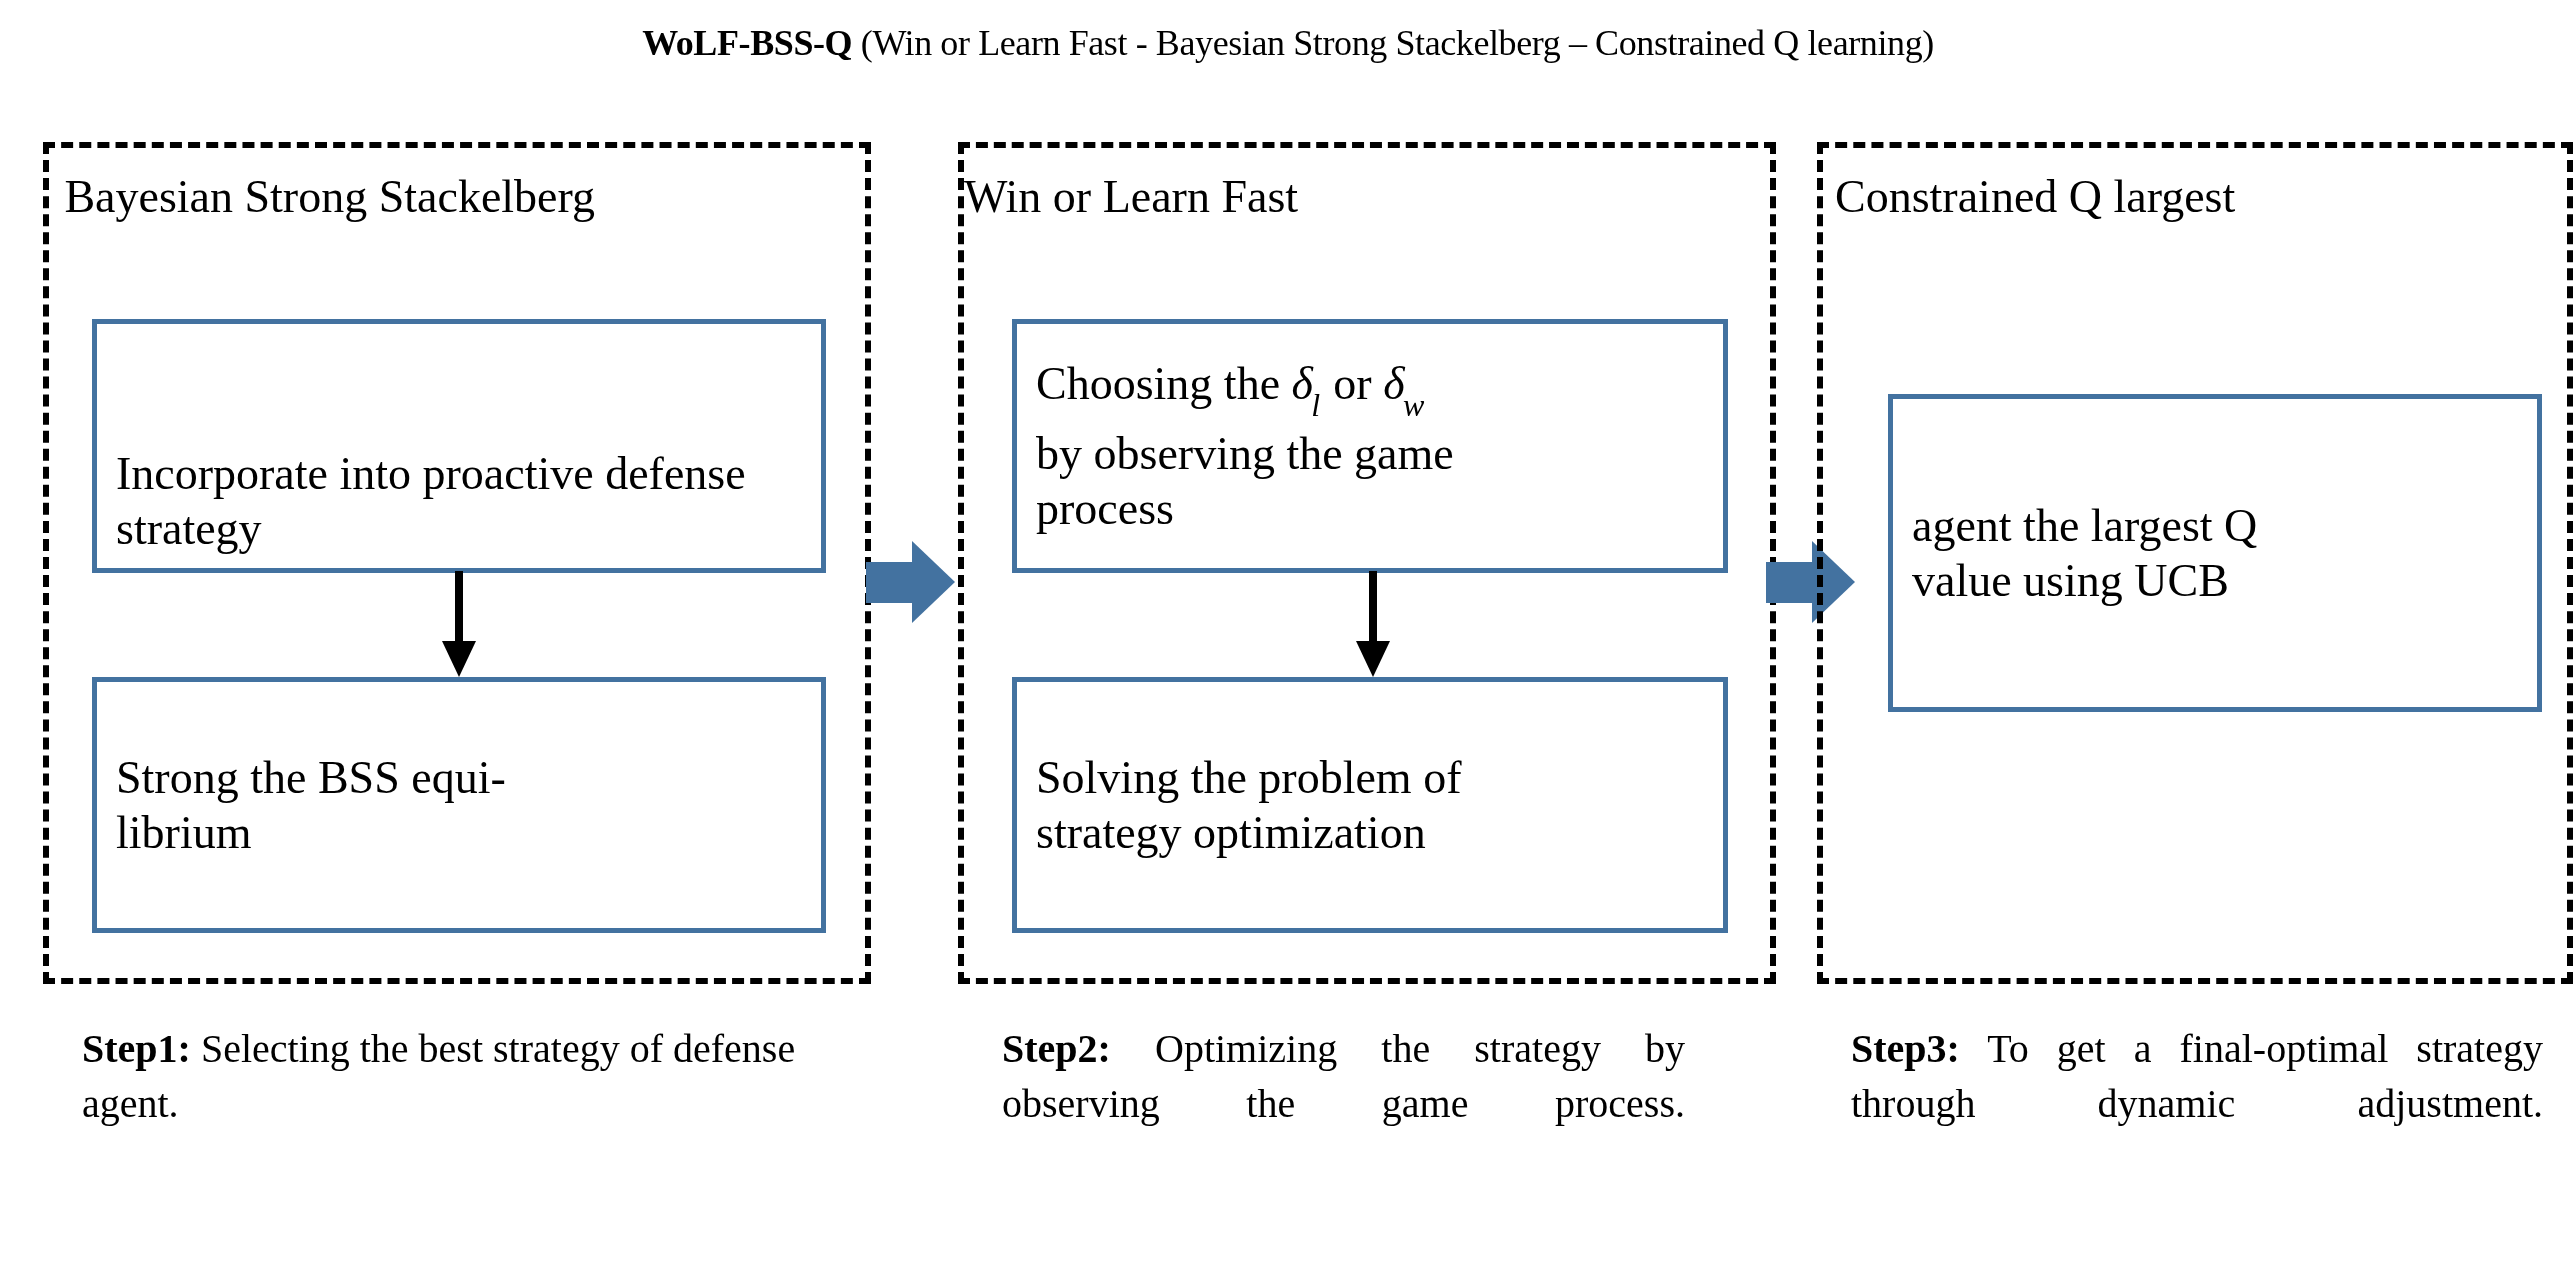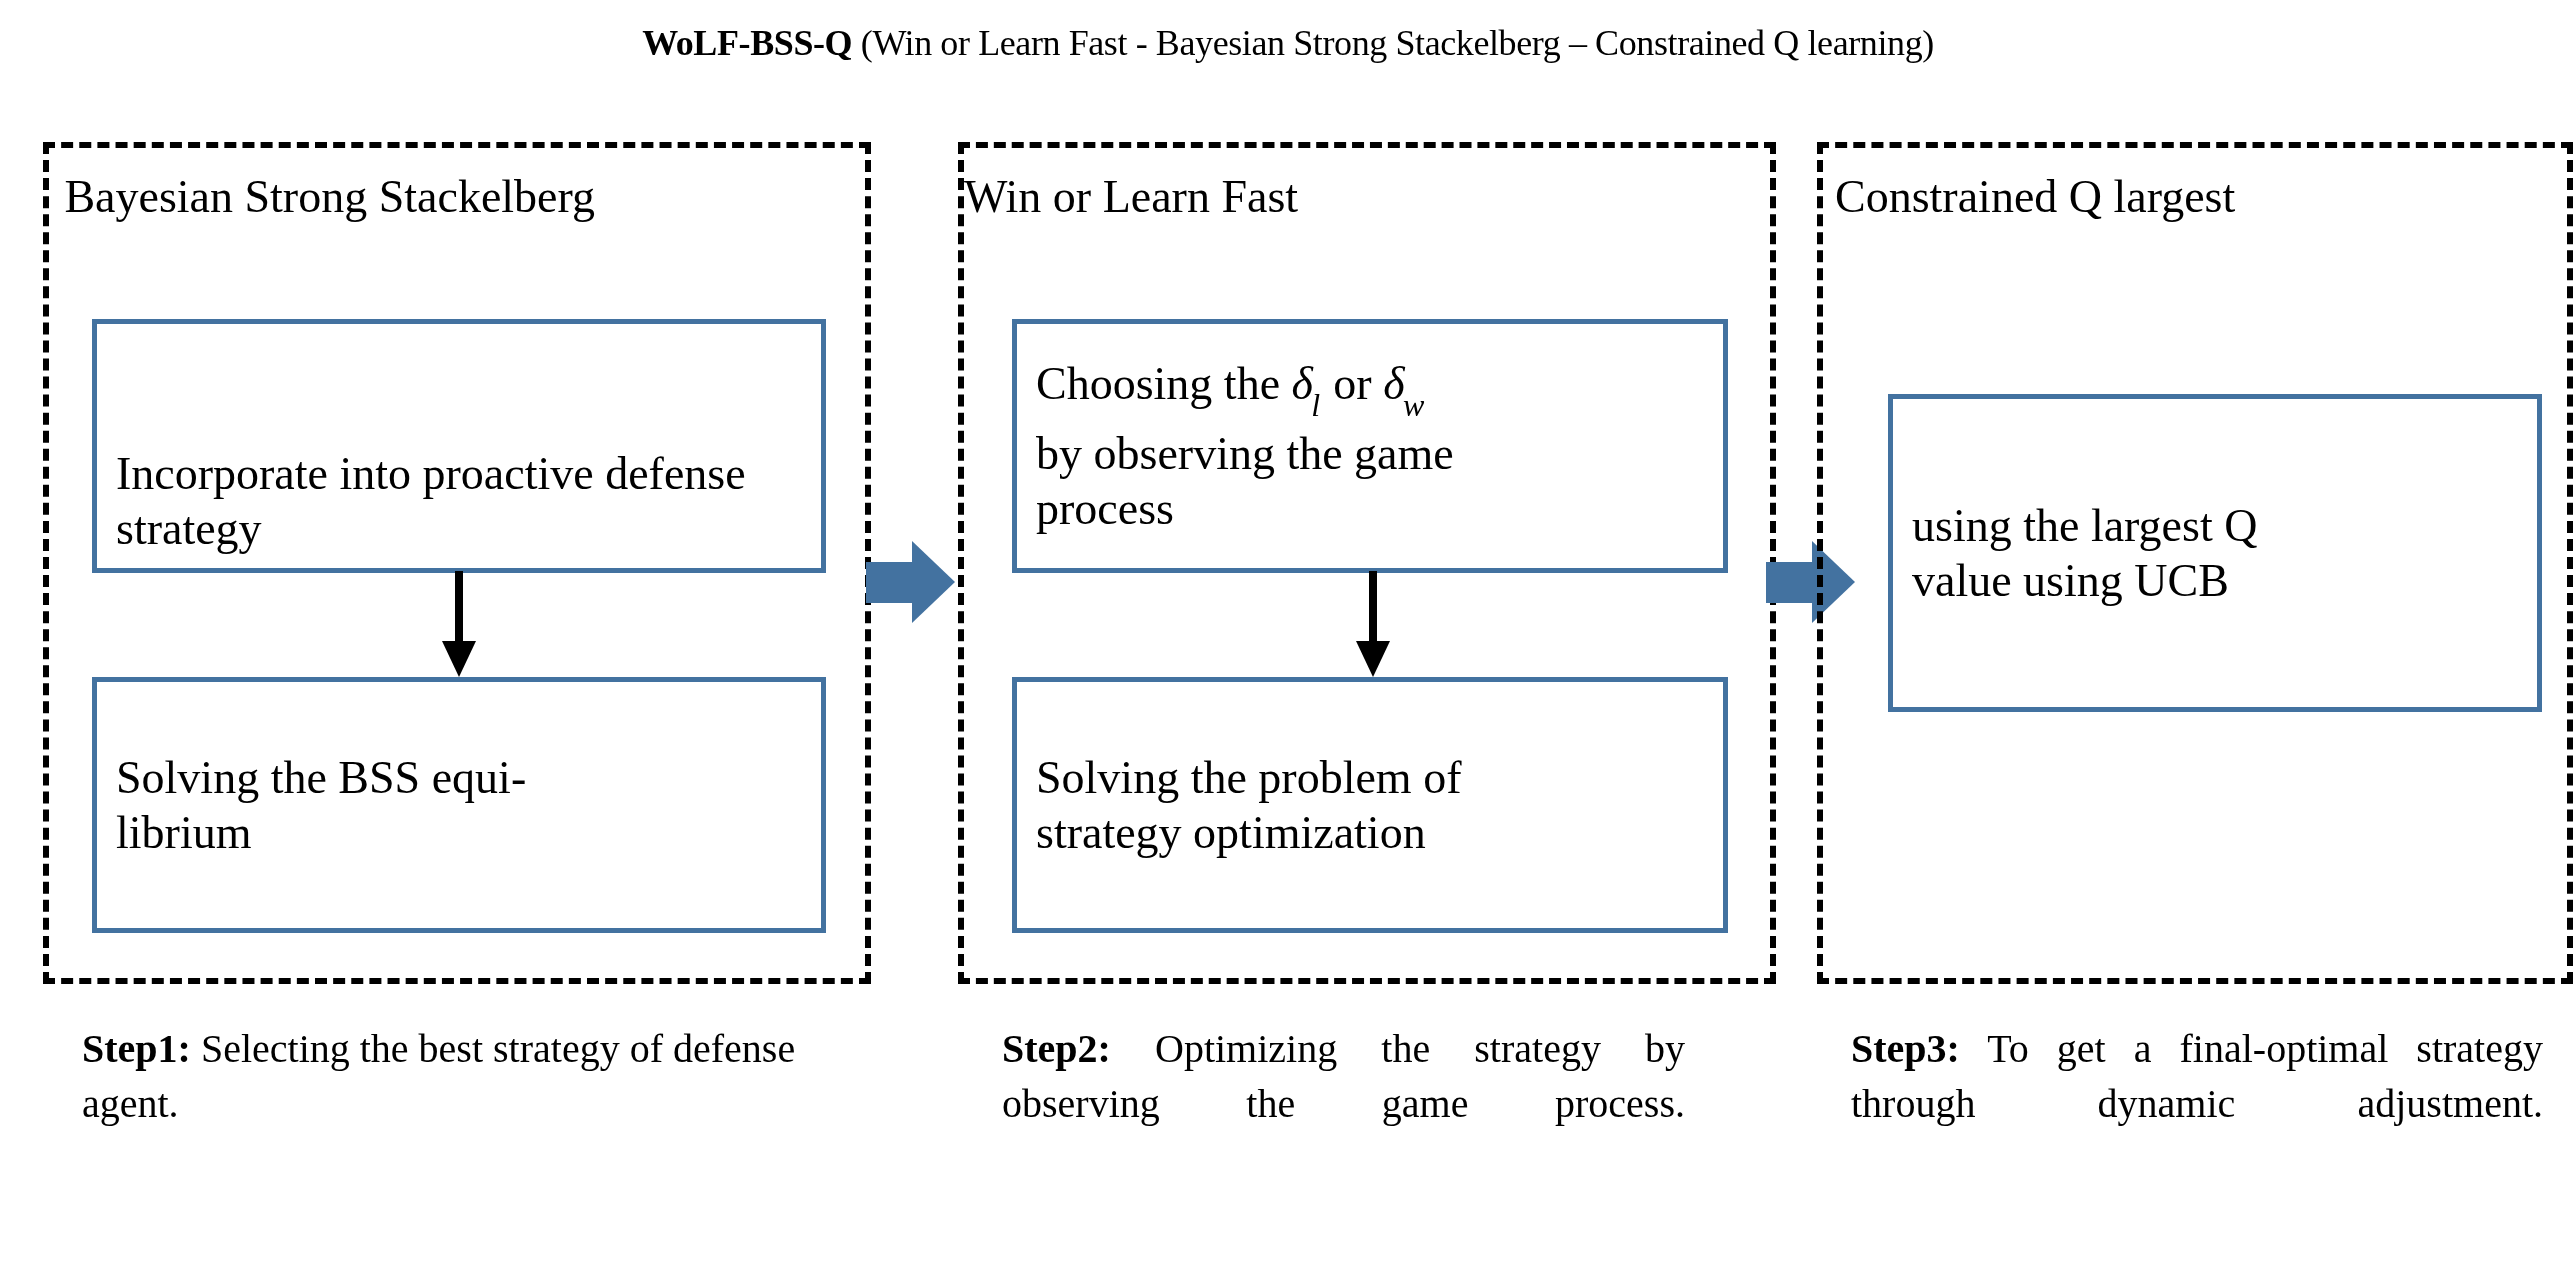--- a/index.html
+++ b/index.html
@@ -176,21 +176,21 @@
   <div class="step-box" id="p1-box-a">
     <div class="wrap">Incorporate into proactive defense strategy</div>
   </div>
 
   <div class="v-arrow" id="p1-vert-arrow">
     <div class="shaft"></div>
     <div class="head"></div>
   </div>
 
   <div class="step-box" id="p1-box-b">
-    <div class="line">Solving the BSS equi-</div>
+    <div class="line">Strong the BSS equi-</div>
     <div class="line">librium</div>
   </div>
 </div>
 
 <div class="h-arrow" id="arrow-1-2">
   <div class="tail"></div>
   <div class="head"></div>
 </div>
 
 <div class="panel" id="panel-2">
@@ -215,21 +215,21 @@
 
 <div class="h-arrow" id="arrow-2-3">
   <div class="tail"></div>
   <div class="head"></div>
 </div>
 
 <div class="panel" id="panel-3">
   <div class="panel-title">Constrained Q largest</div>
 
   <div class="step-box" id="p3-box-a">
-    <div class="line">using the largest Q</div>
+    <div class="line">agent the largest Q</div>
     <div class="line">value using UCB</div>
   </div>
 </div>
 
 <div class="caption" id="caption-1">
   <span class="step-label">Step1:</span><span> Selecting the best strategy of defense agent.</span>
 </div>
 
 <div class="caption" id="caption-2">
   <span class="step-label">Step2:</span><span> Optimizing the strategy by observing the game process.</span>

